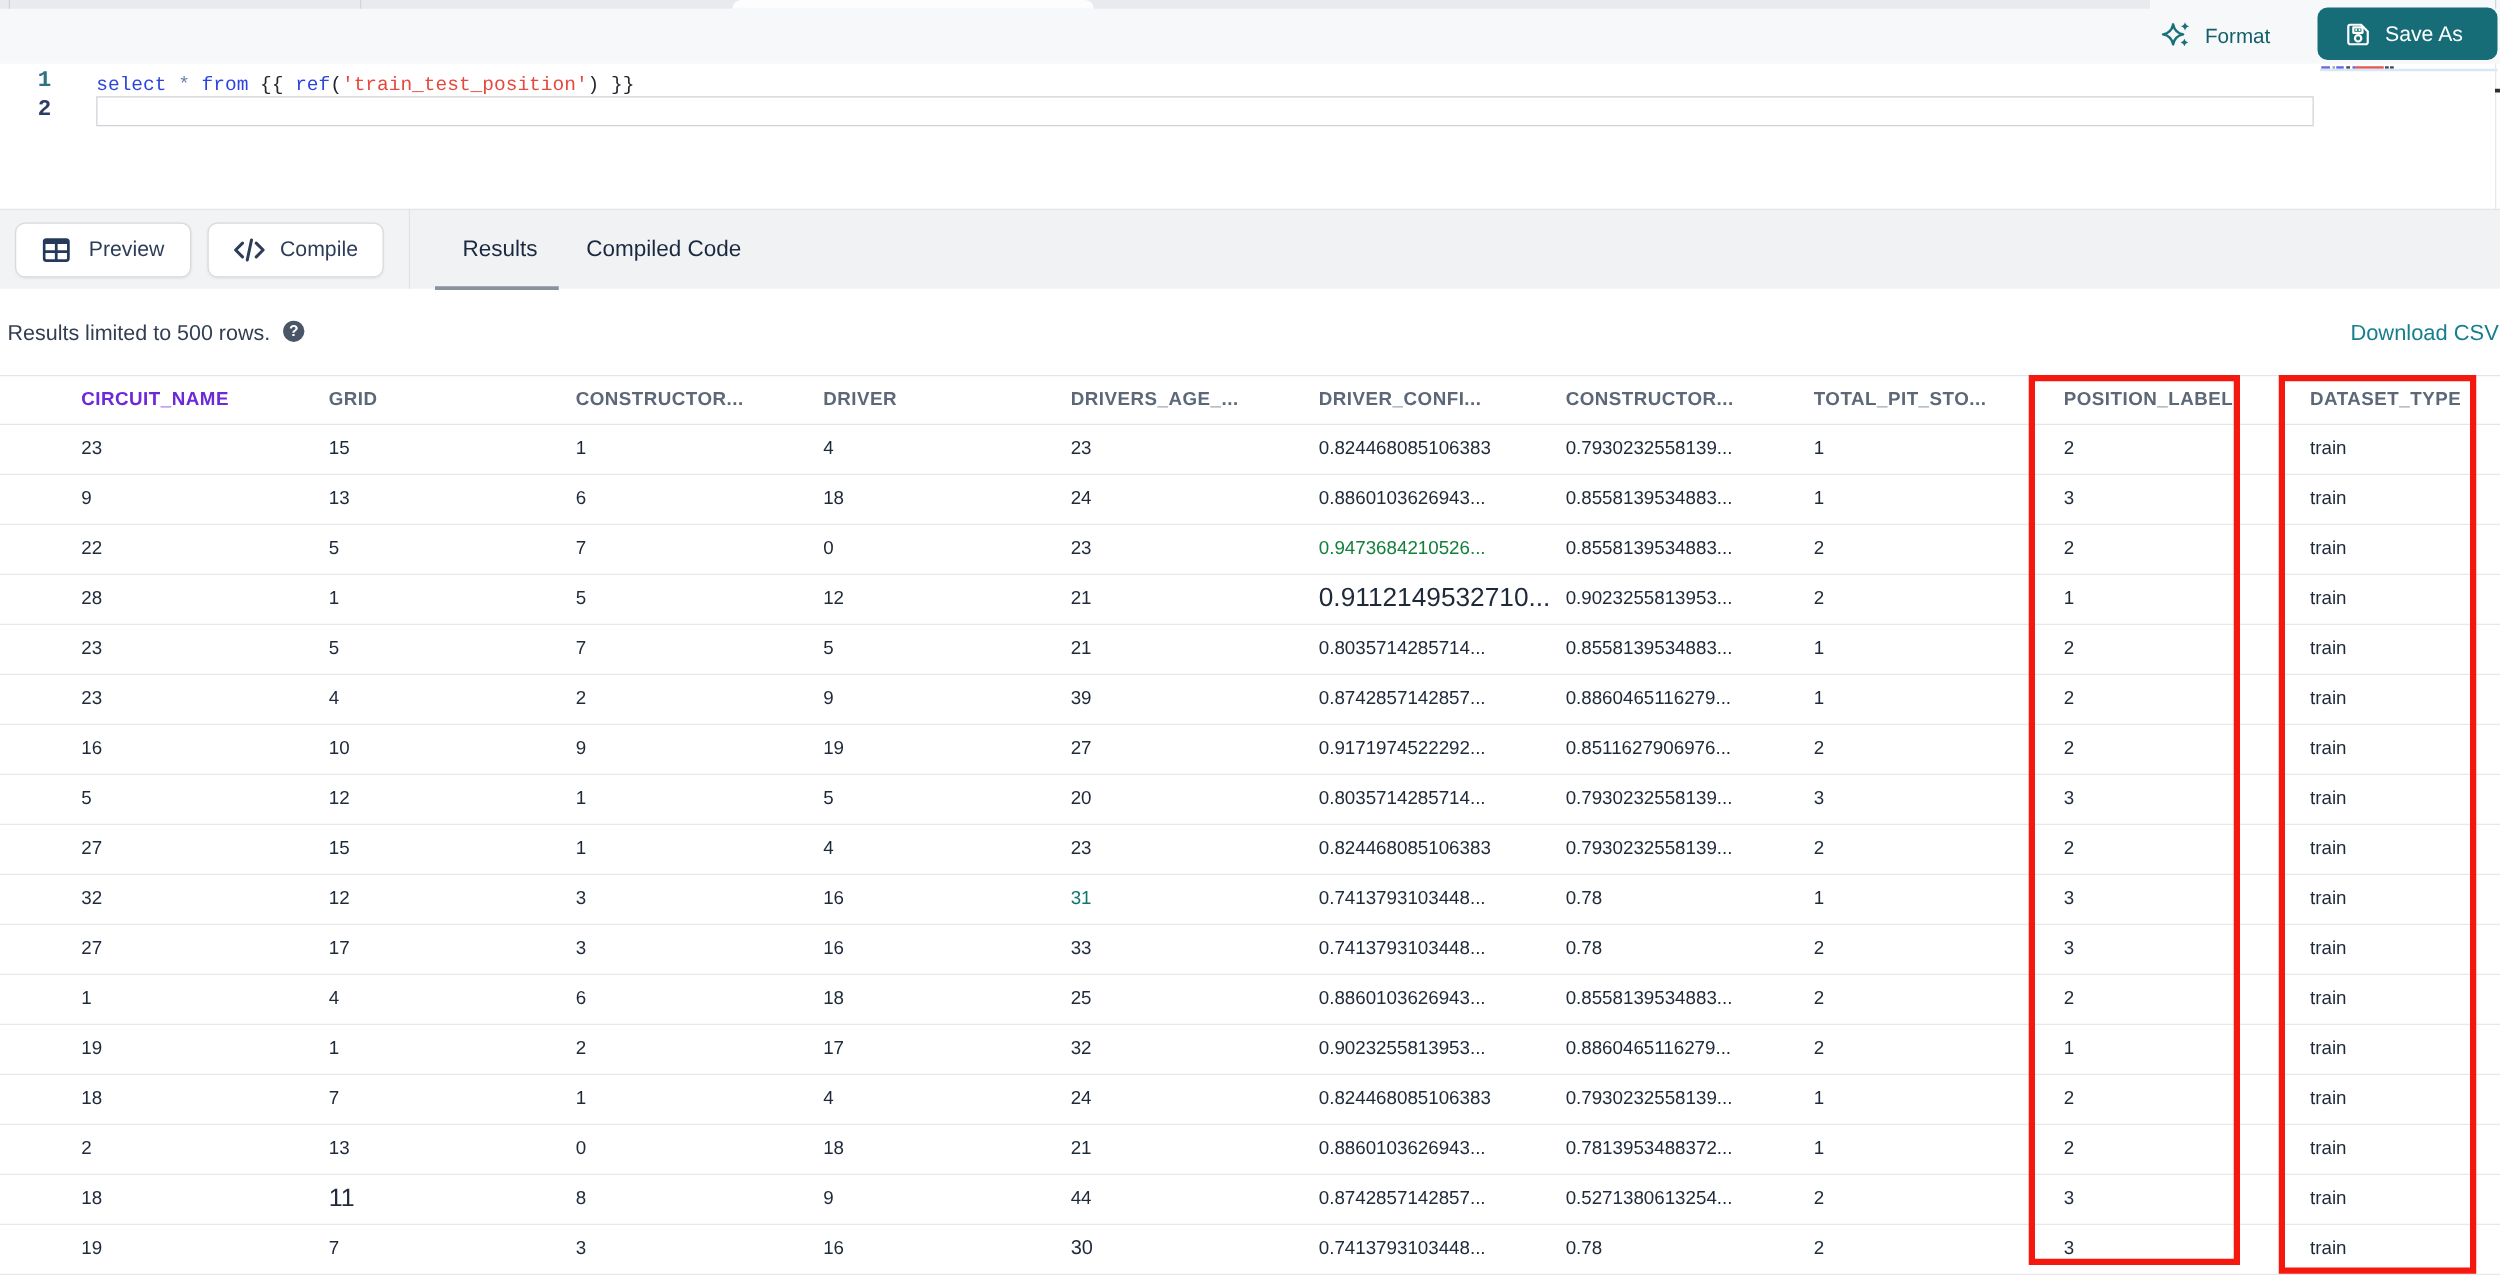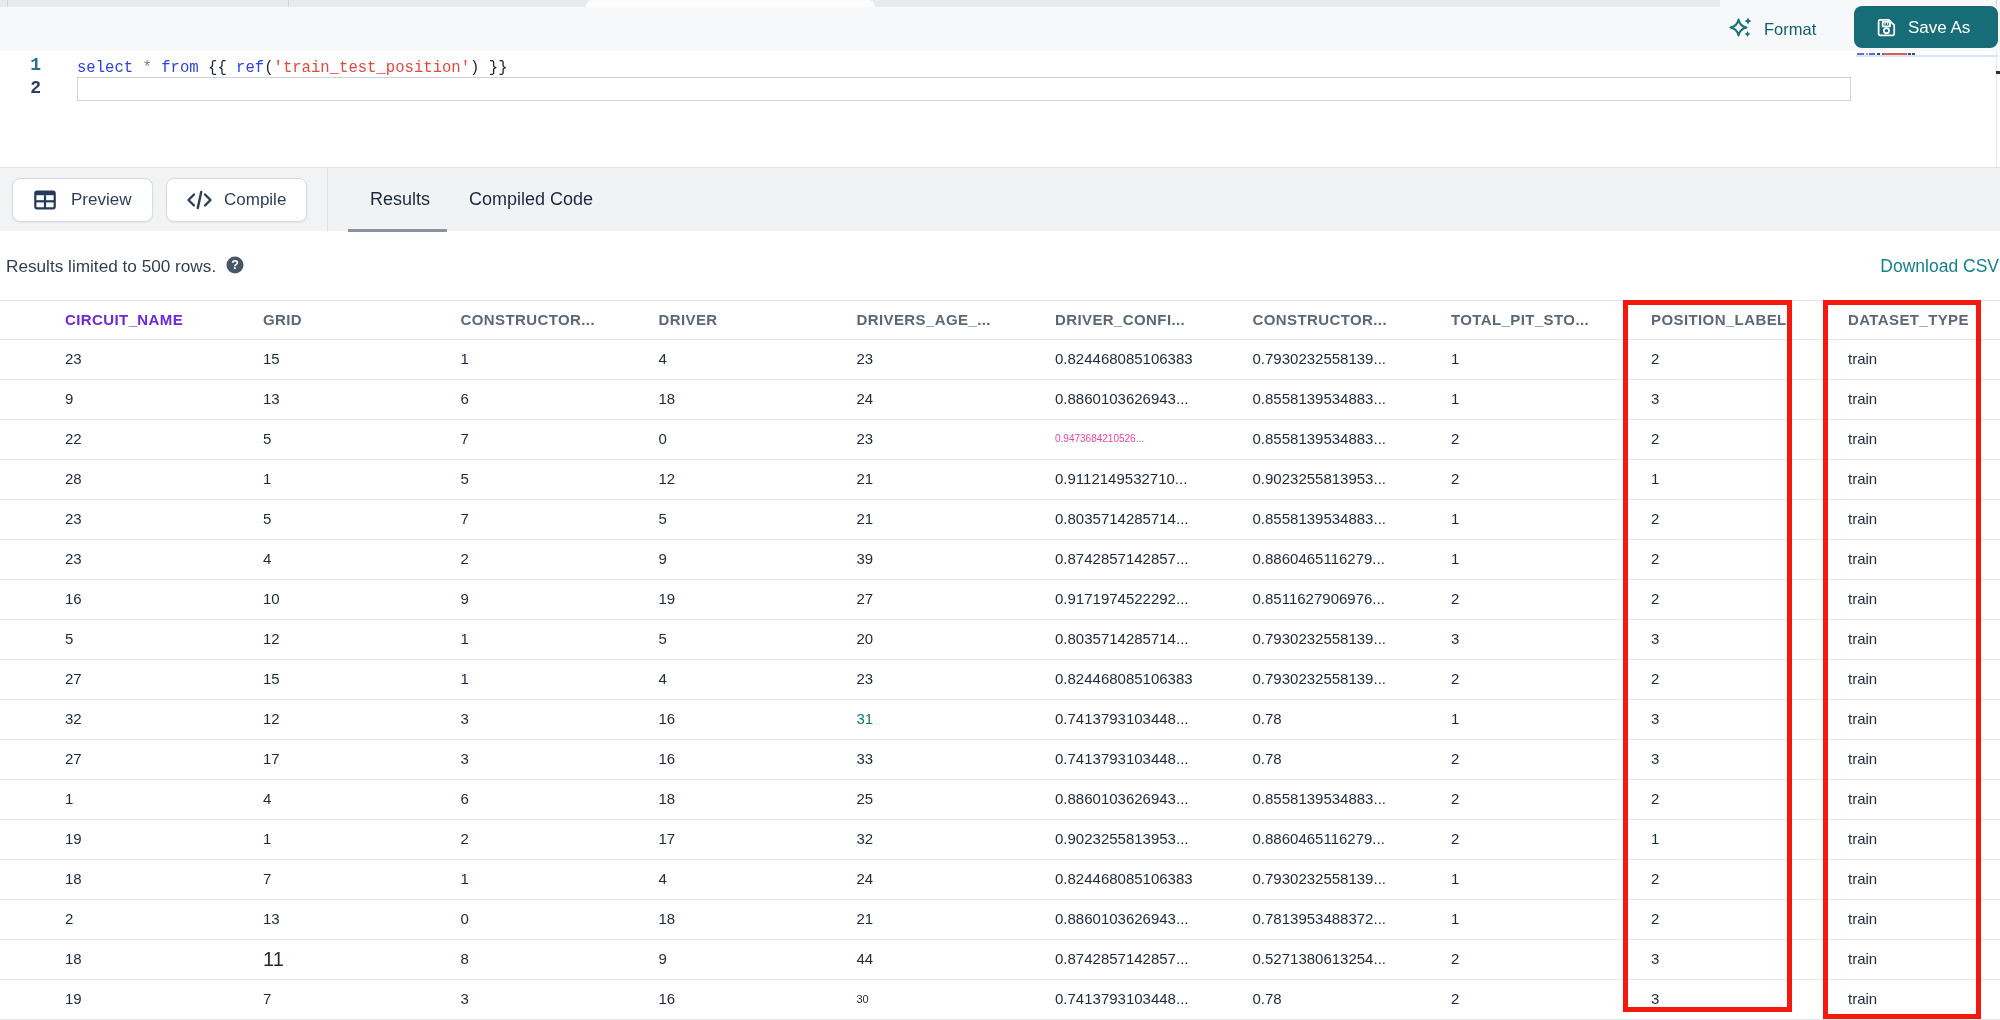--- a/index.html
+++ b/index.html
@@ -108,32 +108,32 @@
 <div class="cell" style="left:1252.5px;top:379.0px;height:40.0px;line-height:40.0px;font-size:15px;color:#1e2939">0.8558139534883...</div>
 <div class="cell" style="left:1451px;top:379.0px;height:40.0px;line-height:40.0px;font-size:15px;color:#1e2939">1</div>
 <div class="cell" style="left:1651px;top:379.0px;height:40.0px;line-height:40.0px;font-size:15px;color:#1e2939">3</div>
 <div class="cell" style="left:1848px;top:379.0px;height:40.0px;line-height:40.0px;font-size:15px;color:#1e2939">train</div>
 <div class="abs" style="left:0;top:419.0px;width:2000px;height:1px;background:#e7e8eb"></div>
 <div class="cell" style="left:65px;top:419.0px;height:40.0px;line-height:40.0px;font-size:15px;color:#1e2939">22</div>
 <div class="cell" style="left:263px;top:419.0px;height:40.0px;line-height:40.0px;font-size:15px;color:#1e2939">5</div>
 <div class="cell" style="left:460.5px;top:419.0px;height:40.0px;line-height:40.0px;font-size:15px;color:#1e2939">7</div>
 <div class="cell" style="left:658.5px;top:419.0px;height:40.0px;line-height:40.0px;font-size:15px;color:#1e2939">0</div>
 <div class="cell" style="left:856.5px;top:419.0px;height:40.0px;line-height:40.0px;font-size:15px;color:#1e2939">23</div>
-<div class="cell" style="left:1055px;top:419.0px;height:40.0px;line-height:40.0px;font-size:10px;color:#ec4899">0.9473684210526...</div>
+<div class="cell" style="left:1055px;top:419.0px;height:40.0px;line-height:40.0px;font-size:15px;color:#15803d">0.9473684210526...</div>
 <div class="cell" style="left:1252.5px;top:419.0px;height:40.0px;line-height:40.0px;font-size:15px;color:#1e2939">0.8558139534883...</div>
 <div class="cell" style="left:1451px;top:419.0px;height:40.0px;line-height:40.0px;font-size:15px;color:#1e2939">2</div>
 <div class="cell" style="left:1651px;top:419.0px;height:40.0px;line-height:40.0px;font-size:15px;color:#1e2939">2</div>
 <div class="cell" style="left:1848px;top:419.0px;height:40.0px;line-height:40.0px;font-size:15px;color:#1e2939">train</div>
 <div class="abs" style="left:0;top:459.0px;width:2000px;height:1px;background:#e7e8eb"></div>
 <div class="cell" style="left:65px;top:459.0px;height:40.0px;line-height:40.0px;font-size:15px;color:#1e2939">28</div>
 <div class="cell" style="left:263px;top:459.0px;height:40.0px;line-height:40.0px;font-size:15px;color:#1e2939">1</div>
 <div class="cell" style="left:460.5px;top:459.0px;height:40.0px;line-height:40.0px;font-size:15px;color:#1e2939">5</div>
 <div class="cell" style="left:658.5px;top:459.0px;height:40.0px;line-height:40.0px;font-size:15px;color:#1e2939">12</div>
 <div class="cell" style="left:856.5px;top:459.0px;height:40.0px;line-height:40.0px;font-size:15px;color:#1e2939">21</div>
-<div class="cell" style="left:1055px;top:459.0px;height:40.0px;line-height:40.0px;font-size:15px;color:#1e2939">0.9112149532710...</div>
+<div class="cell" style="left:1055px;top:459.0px;height:40.0px;line-height:40.0px;font-size:21px;color:#1e2939">0.9112149532710...</div>
 <div class="cell" style="left:1252.5px;top:459.0px;height:40.0px;line-height:40.0px;font-size:15px;color:#1e2939">0.9023255813953...</div>
 <div class="cell" style="left:1451px;top:459.0px;height:40.0px;line-height:40.0px;font-size:15px;color:#1e2939">2</div>
 <div class="cell" style="left:1651px;top:459.0px;height:40.0px;line-height:40.0px;font-size:15px;color:#1e2939">1</div>
 <div class="cell" style="left:1848px;top:459.0px;height:40.0px;line-height:40.0px;font-size:15px;color:#1e2939">train</div>
 <div class="abs" style="left:0;top:499.0px;width:2000px;height:1px;background:#e7e8eb"></div>
 <div class="cell" style="left:65px;top:499.0px;height:40.0px;line-height:40.0px;font-size:15px;color:#1e2939">23</div>
 <div class="cell" style="left:263px;top:499.0px;height:40.0px;line-height:40.0px;font-size:15px;color:#1e2939">5</div>
 <div class="cell" style="left:460.5px;top:499.0px;height:40.0px;line-height:40.0px;font-size:15px;color:#1e2939">7</div>
 <div class="cell" style="left:658.5px;top:499.0px;height:40.0px;line-height:40.0px;font-size:15px;color:#1e2939">5</div>
 <div class="cell" style="left:856.5px;top:499.0px;height:40.0px;line-height:40.0px;font-size:15px;color:#1e2939">21</div>
@@ -261,21 +261,21 @@
 <div class="cell" style="left:1055px;top:939.0px;height:40.0px;line-height:40.0px;font-size:15px;color:#1e2939">0.8742857142857...</div>
 <div class="cell" style="left:1252.5px;top:939.0px;height:40.0px;line-height:40.0px;font-size:15px;color:#1e2939">0.5271380613254...</div>
 <div class="cell" style="left:1451px;top:939.0px;height:40.0px;line-height:40.0px;font-size:15px;color:#1e2939">2</div>
 <div class="cell" style="left:1651px;top:939.0px;height:40.0px;line-height:40.0px;font-size:15px;color:#1e2939">3</div>
 <div class="cell" style="left:1848px;top:939.0px;height:40.0px;line-height:40.0px;font-size:15px;color:#1e2939">train</div>
 <div class="abs" style="left:0;top:979.0px;width:2000px;height:1px;background:#e7e8eb"></div>
 <div class="cell" style="left:65px;top:979.0px;height:40.0px;line-height:40.0px;font-size:15px;color:#1e2939">19</div>
 <div class="cell" style="left:263px;top:979.0px;height:40.0px;line-height:40.0px;font-size:15px;color:#1e2939">7</div>
 <div class="cell" style="left:460.5px;top:979.0px;height:40.0px;line-height:40.0px;font-size:15px;color:#1e2939">3</div>
 <div class="cell" style="left:658.5px;top:979.0px;height:40.0px;line-height:40.0px;font-size:15px;color:#1e2939">16</div>
-<div class="cell" style="left:856.5px;top:979.0px;height:40.0px;line-height:40.0px;font-size:11px;color:#1e2939">30</div>
+<div class="cell" style="left:856.5px;top:979.0px;height:40.0px;line-height:40.0px;font-size:16px;color:#1e2939">30</div>
 <div class="cell" style="left:1055px;top:979.0px;height:40.0px;line-height:40.0px;font-size:15px;color:#1e2939">0.7413793103448...</div>
 <div class="cell" style="left:1252.5px;top:979.0px;height:40.0px;line-height:40.0px;font-size:15px;color:#1e2939">0.78</div>
 <div class="cell" style="left:1451px;top:979.0px;height:40.0px;line-height:40.0px;font-size:15px;color:#1e2939">2</div>
 <div class="cell" style="left:1651px;top:979.0px;height:40.0px;line-height:40.0px;font-size:15px;color:#1e2939">3</div>
 <div class="cell" style="left:1848px;top:979.0px;height:40.0px;line-height:40.0px;font-size:15px;color:#1e2939">train</div>
 <div class="abs" style="left:0;top:1019.0px;width:2000px;height:1px;background:#e7e8eb"></div>
 <div class="abs" style="left:1623px;top:300px;width:169px;height:712px;border:5px solid #f5180f"></div>
 <div class="abs" style="left:1823px;top:300px;width:158px;height:719px;border:5px solid #f5180f"></div>
 
 </body></html>

